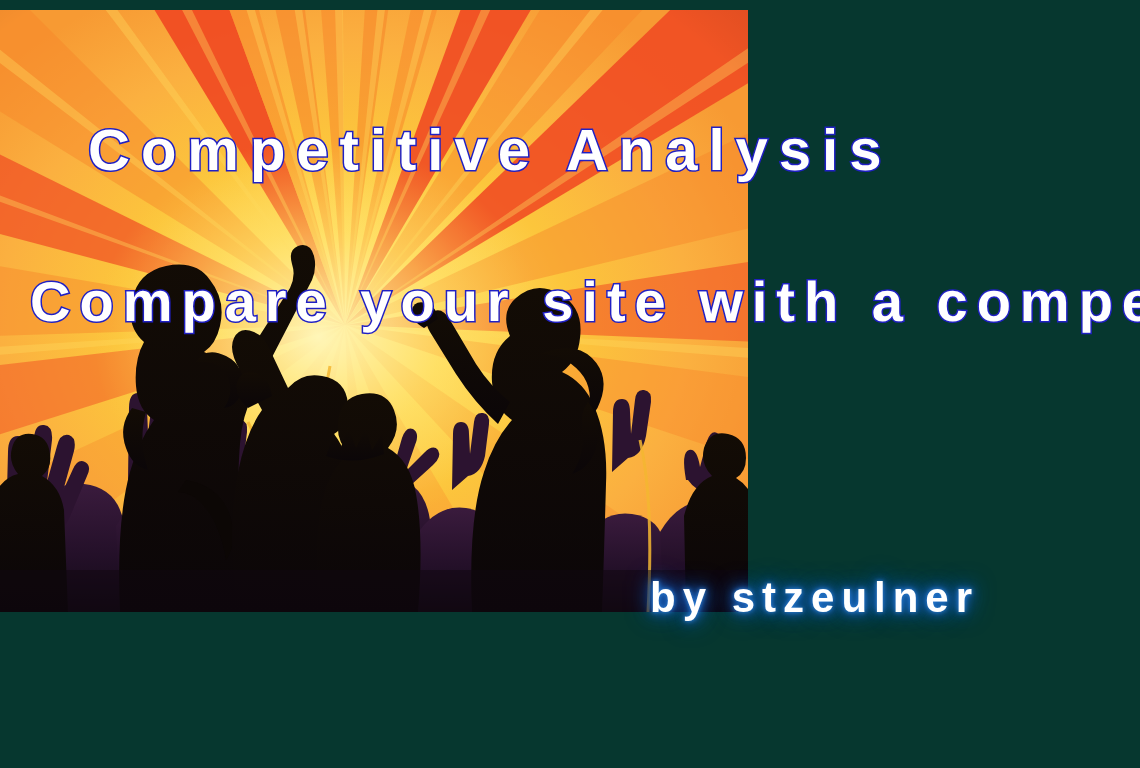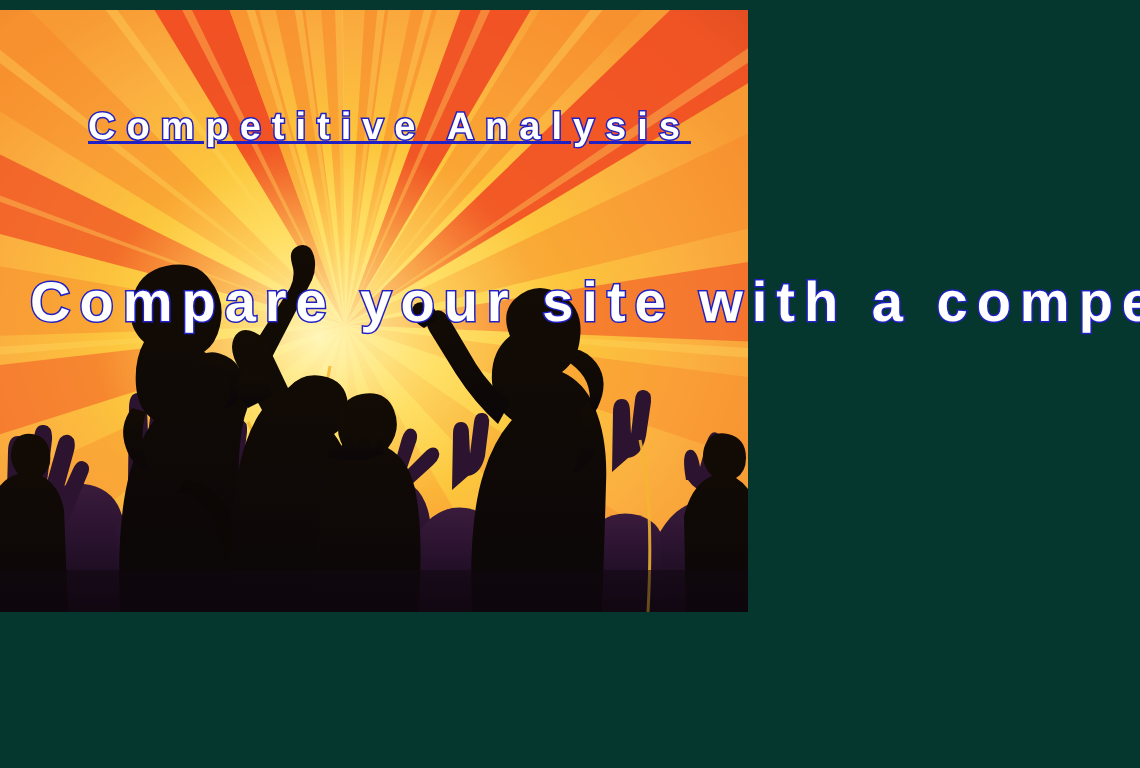--- a/index.html
+++ b/index.html
@@ -34,25 +34,24 @@
     white-space: nowrap;
     color: #ffffff;
     font-weight: 700;
     font-stretch: condensed;
     -webkit-text-stroke: 3px #2020c4;
     paint-order: stroke fill;
     text-rendering: geometricPrecision;
   }
   #title-main {
     left: 88px;
-    top: 96px;
-    font-size: 38px;
+    top: 120px;
+    font-size: 58px;
     letter-spacing: 11px;
     line-height: 62px;
-    text-decoration: underline;
   }
   #title-sub {
     left: 30px;
     top: 270px;
     font-size: 56px;
     letter-spacing: 9px;
     line-height: 64px;
   }
 
   
@@ -282,15 +281,16 @@
       </g>
 
       <rect x="0" y="560" width="748" height="42" fill="#100810" opacity=".55"></rect>
     </svg>
   </div>
 
   <div class="headline" id="title-main">Competitive Analysis</div>
 
   <div class="headline" id="title-sub">Compare your site with a competitor</div>
 
+  <div class="credit" id="credit-by">by stzeulner</div>
 
 
 </div>
 
 </body></html>

